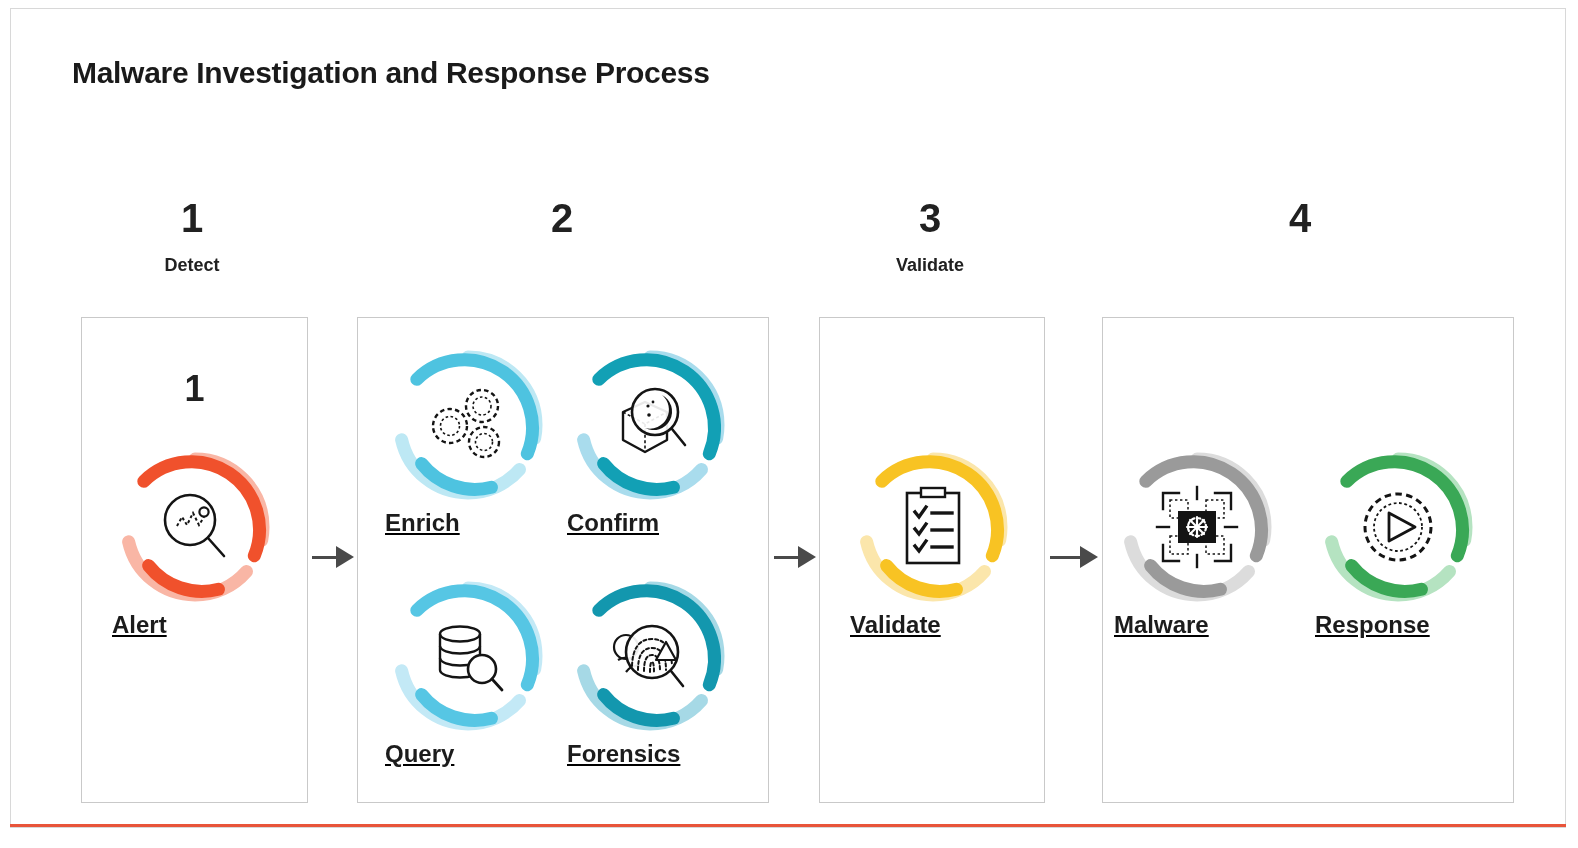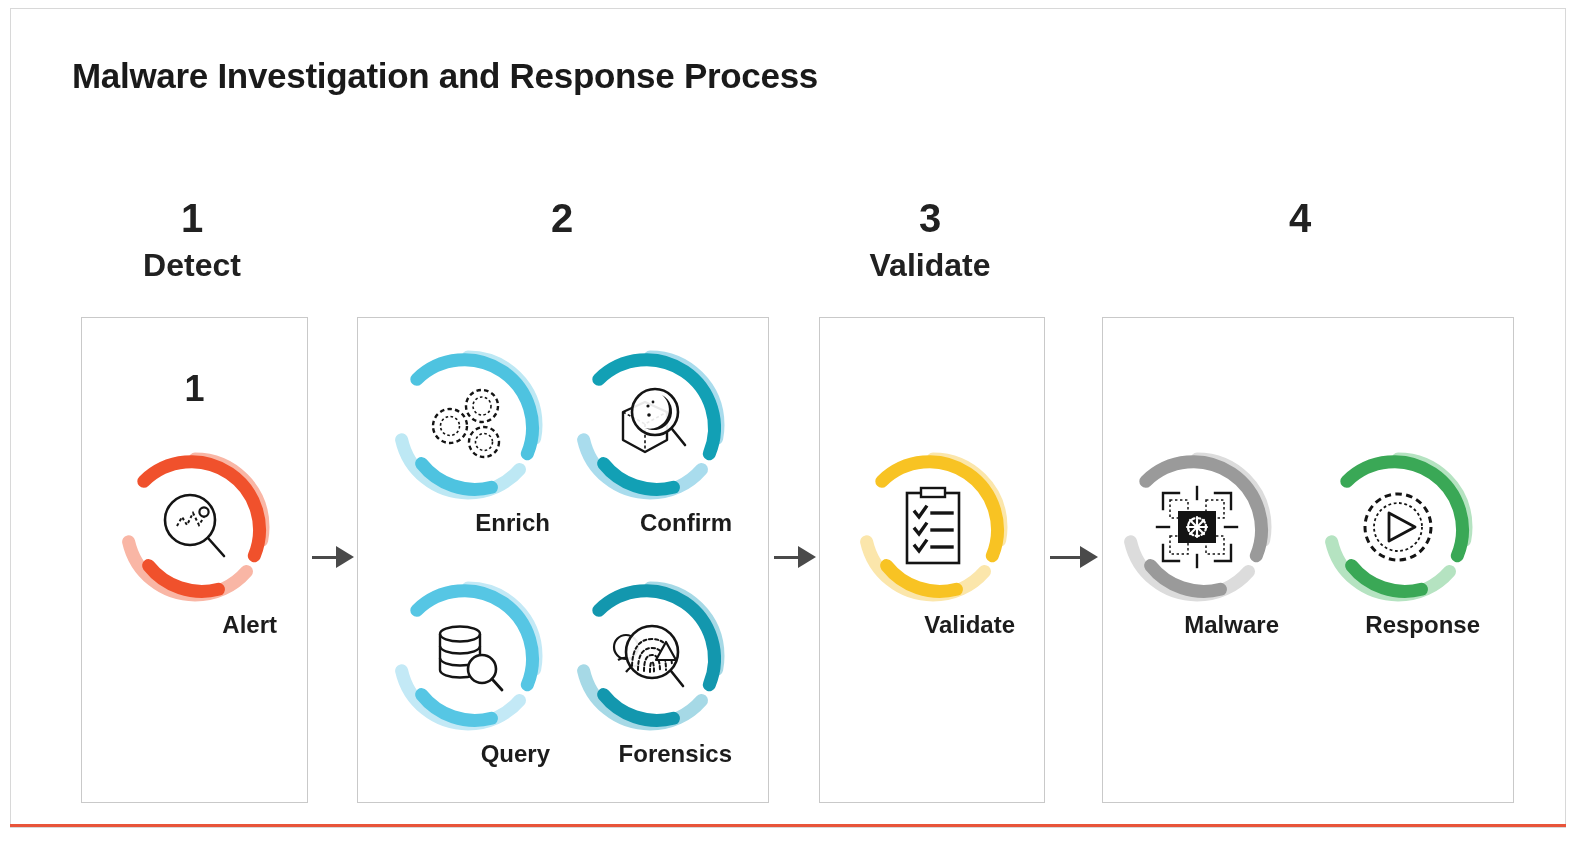--- a/index.html
+++ b/index.html
@@ -28,40 +28,40 @@
     left: 10px;
     top: 824px;
     width: 1556px;
     height: 3px;
     background: #e8543a;
   }
   .title {
     position: absolute;
     left: 72px;
     top: 56px;
-    font-size: 35px;
+    font-size: 30px;
     font-weight: bold;
     color: #1a1a1a;
     letter-spacing: -0.3px;
     white-space: nowrap;
   }
 
   
   .step-head {
     position: absolute;
     text-align: center;
     color: #212121;
   }
   .step-num {
     font-size: 40px;
     font-weight: bold;
     line-height: 46px;
   }
   .step-name {
-    font-size: 32px;
+    font-size: 18px;
     font-weight: bold;
     line-height: 36px;
     margin-top: 6px;
   }
 
   
   .panel {
     position: absolute;
     border: 1px solid #c9c9c9;
     background: #ffffff;
@@ -85,21 +85,22 @@
     height: 0;
     border-top: 11px solid transparent;
     border-bottom: 11px solid transparent;
     border-left: 18px solid #4a4a4a;
     flex: 0 0 auto;
   }
 
   
   .node {
     position: absolute;
-    text-align: right;
+    text-align: left;
+    text-decoration: underline;
   }
   .ring-wrap {
     position: relative;
     margin: 0 auto;
   }
   .ring-wrap svg {
     display: block;
   }
   .ring-icon {
     position: absolute;

